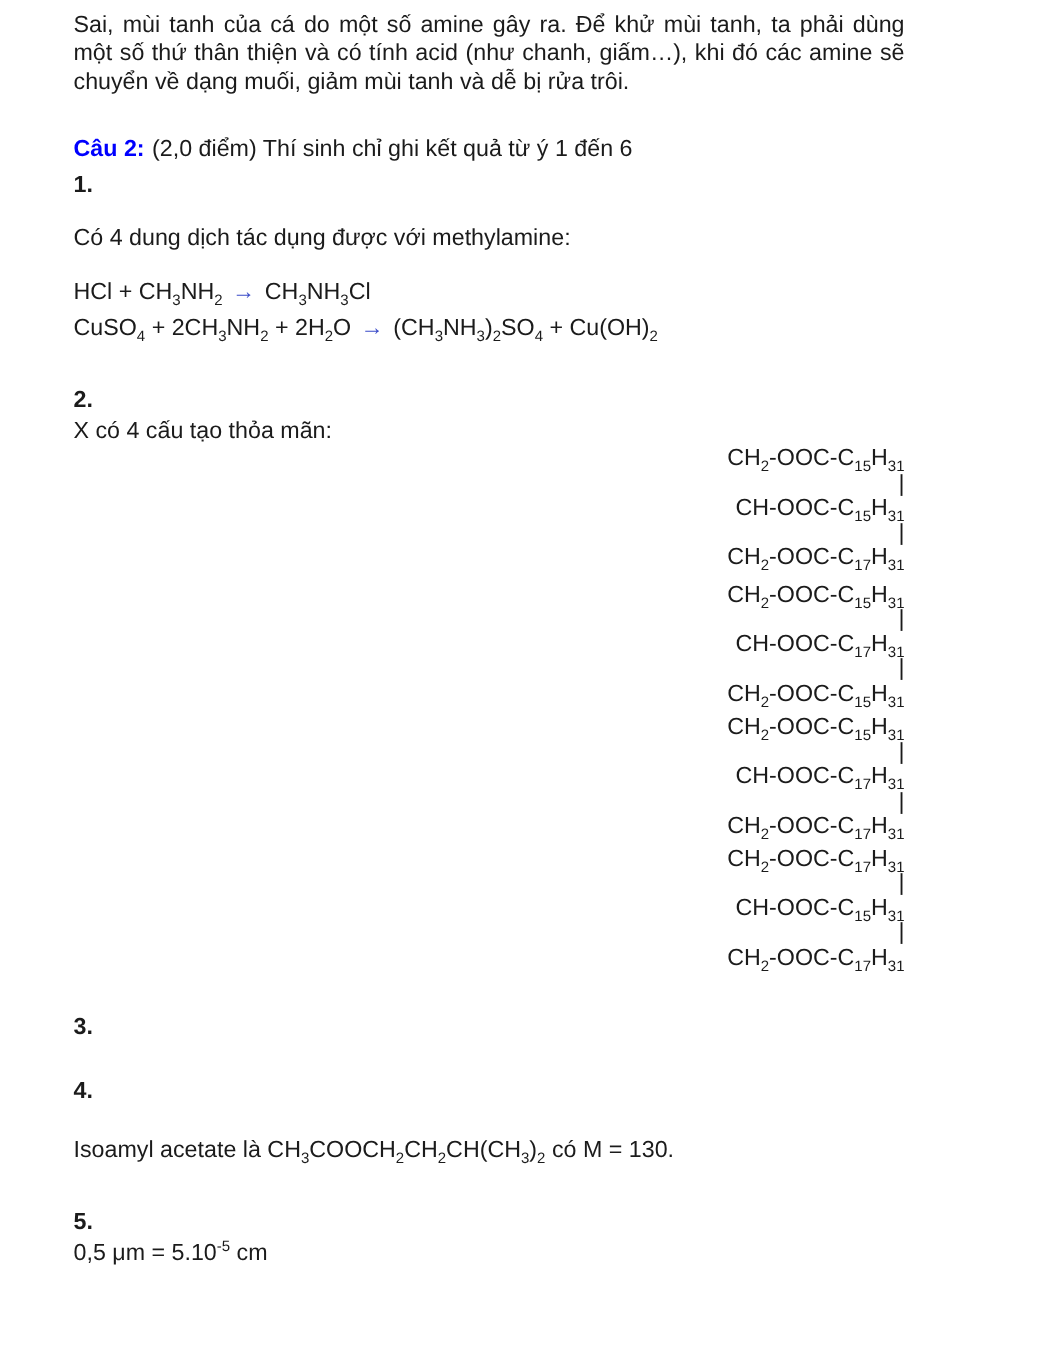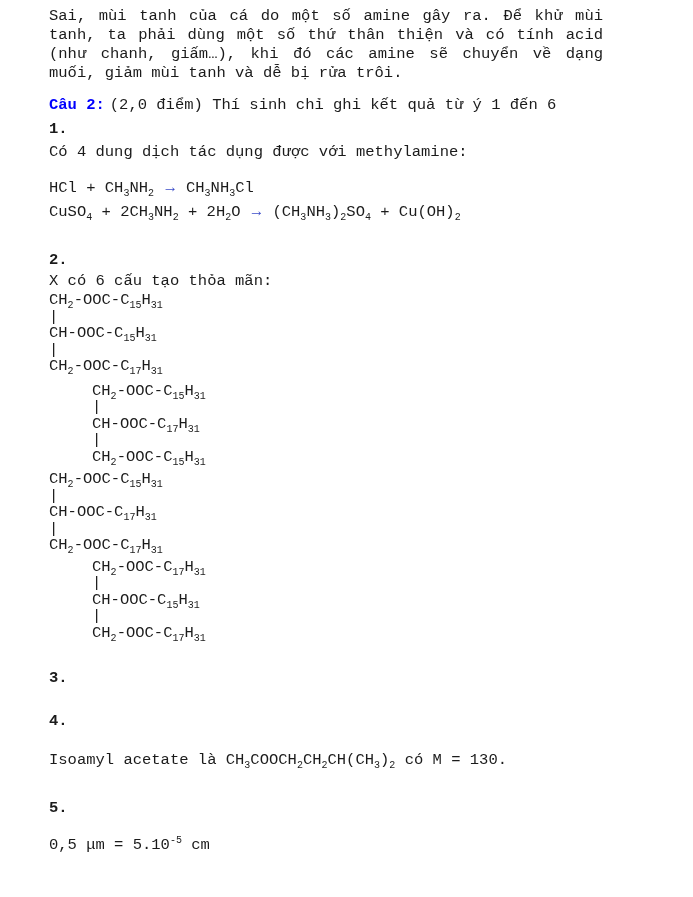--- a/index.html
+++ b/index.html
@@ -3,71 +3,71 @@
 <meta charset="utf-8">
 <title>Document</title>
 <style>
   html, body { margin: 0; padding: 0; background: #ffffff; }
   body { width: 693px; height: 897px; overflow: hidden; }
   .page {
     box-sizing: border-box;
     width: 641px;
     height: 897px;
     padding: 7px 38px 0 49px;
-    font-family: Liberation Mono, monospace;
+    font-family: Liberation Sans, sans-serif;
     font-size: 15.5px;
     line-height: 19px;
     color: #1b1b1b;
   }
   p { margin: 0; }
   .justify { text-align: justify; }
-  .heading { margin-top: 13px; }
+  .heading { margin-top: 26px; }
   .q-label { color: #0000fe; font-weight: bold; margin-right: 5px; }
   .num { font-weight: bold; }
   .num-1 { margin-top: 5px; }
-  .item-intro { margin-top: 4px; }
+  .item-intro { margin-top: 16px; }
   .equations { margin-top: 15px; }
   .eq { line-height: 23.5px; white-space: nowrap; }
   .arrow { color: #3b4cc8; padding: 0 2px; }
   sub { font-size: 10px; line-height: 0; }
   sup { font-size: 10px; line-height: 0; }
   .num-2 { margin-top: 27px; }
   .x-line { margin-top: 2px; }
-  .struct { line-height: 16.5px; }
+  .struct { line-height: 16.5px; text-align: right; }
   .struct p { margin: 0; white-space: pre; }
   .struct.indent { margin-left: 43px; }
   .struct-1 { margin-top: 1px; }
   .struct-2 { margin-top: 8px; }
   .struct-3 { margin-top: 6px; }
   .struct-4 { margin-top: 5px; }
   .num-3 { margin-top: 28px; }
   .para-3 { margin-top: 1px; }
   .num-4 { margin-top: 24px; }
   .line-4 { margin-top: 20px; white-space: nowrap; }
   .num-5 { margin-top: 29px; }
-  .line-5 { margin-top: 18px; white-space: nowrap; }
+  .line-5 { margin-top: 2px; white-space: nowrap; }
 </style>
 </head>
 <body>
 
 <div class="page">
 
   <p class="justify">Sai, mùi tanh của cá do một số amine gây ra. Để khử mùi tanh, ta phải dùng một số thứ thân thiện và có tính acid (như chanh, giấm…), khi đó các amine sẽ chuyển về dạng muối, giảm mùi tanh và dễ bị rửa trôi.</p>
 
   <p class="heading"><span class="q-label">Câu 2:</span><span>(2,0 điểm) Thí sinh chỉ ghi kết quả từ ý 1 đến 6</span></p>
 
   <p class="num num-1">1.</p>
   <p class="item-intro">Có 4 dung dịch tác dụng được với methylamine:</p>
   <div class="equations">
     <p class="eq">HCl + CH<sub>3</sub>NH<sub>2</sub> <span class="arrow">→</span> CH<sub>3</sub>NH<sub>3</sub>Cl</p>
     <p class="eq">CuSO<sub>4</sub> + 2CH<sub>3</sub>NH<sub>2</sub> + 2H<sub>2</sub>O <span class="arrow">→</span> (CH<sub>3</sub>NH<sub>3</sub>)<sub>2</sub>SO<sub>4</sub> + Cu(OH)<sub>2</sub></p>
   </div>
 
   <p class="num num-2">2.</p>
-  <p class="x-line">X có 6 cấu tạo thỏa mãn:</p>
+  <p class="x-line">X có 4 cấu tạo thỏa mãn:</p>
   <div class="struct struct-1">
       <p>CH<sub>2</sub>-OOC-C<sub>15</sub>H<sub>31</sub></p>
       <p>|</p>
       <p>CH-OOC-C<sub>15</sub>H<sub>31</sub></p>
       <p>|</p>
       <p>CH<sub>2</sub>-OOC-C<sub>17</sub>H<sub>31</sub></p>
     </div>
   <div class="struct struct-2 indent">
       <p>CH<sub>2</sub>-OOC-C<sub>15</sub>H<sub>31</sub></p>
       <p>|</p>

